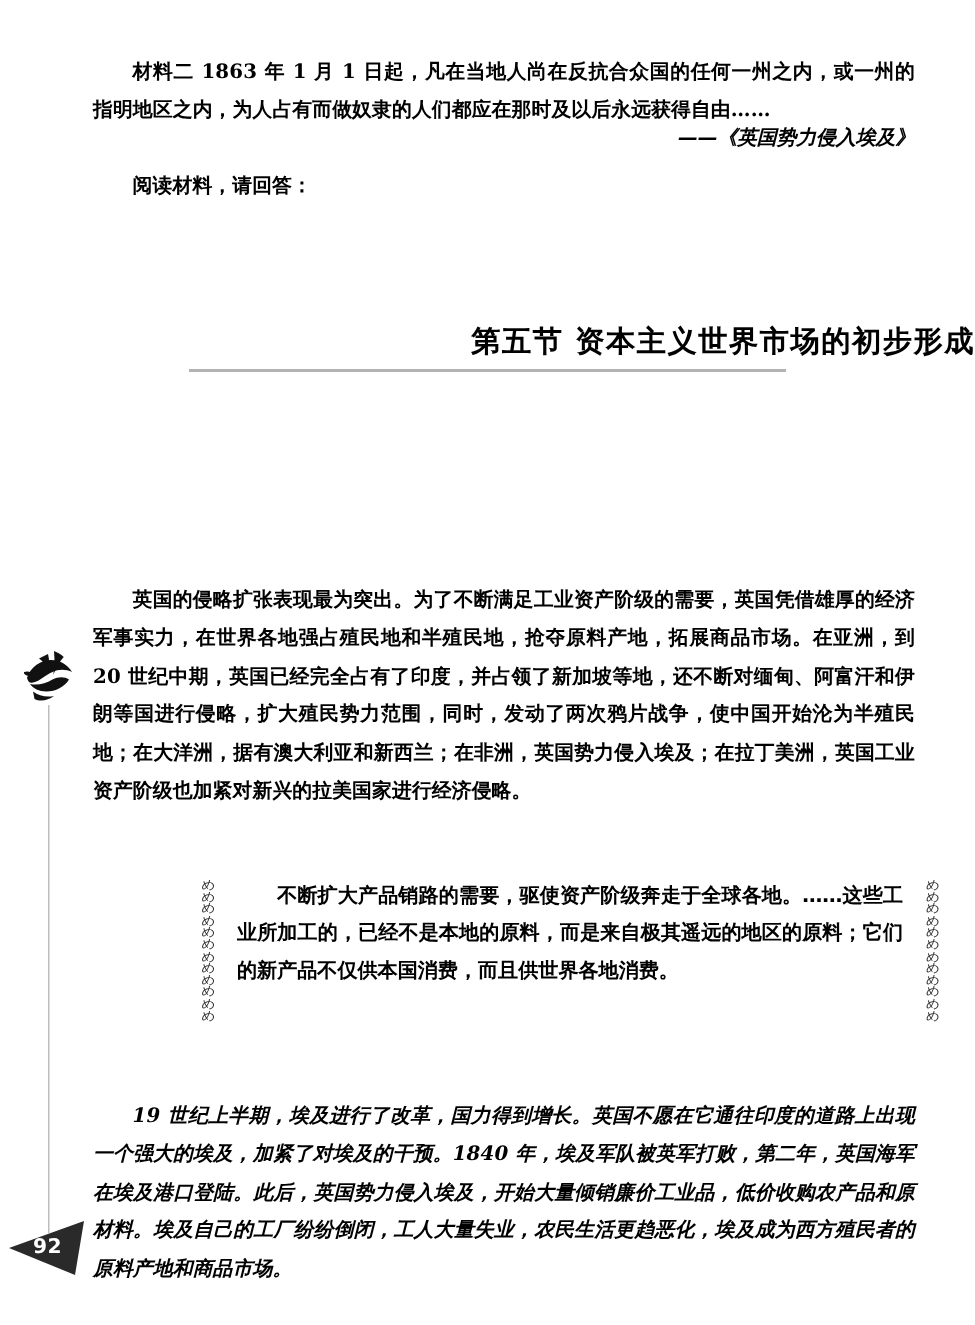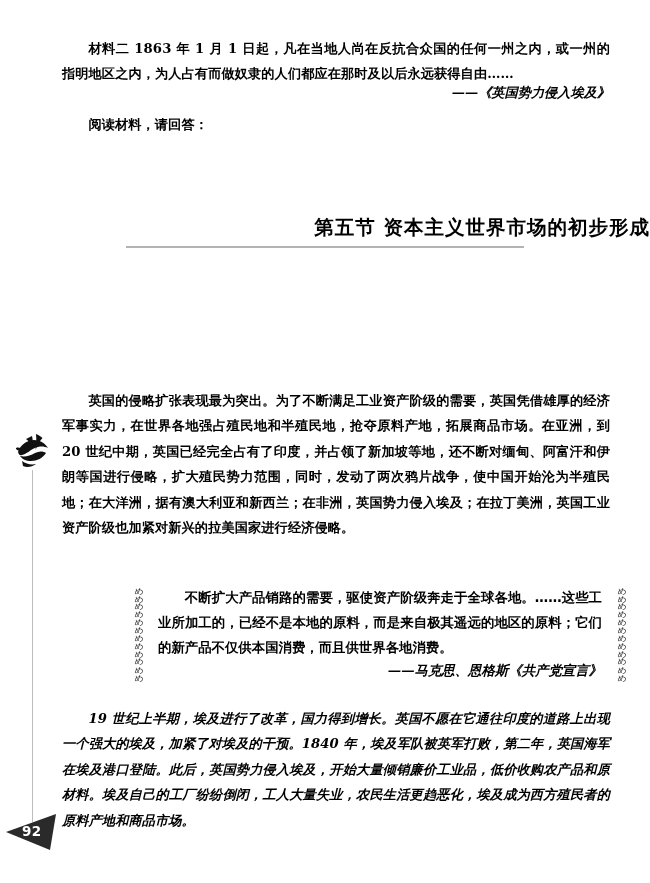--- a/index.html
+++ b/index.html
@@ -190,24 +190,23 @@
   <div class="block song indent2" style="top:388px;">英国的侵略扩张表现最为突出。为了不断满足工业资产阶级的需要，英国凭借雄厚的经济军事实力，在世界各地强占殖民地和半殖民地，抢夺原料产地，拓展商品市场。在亚洲，到 20 世纪中期，英国已经完全占有了印度，并占领了新加坡等地，还不断对缅甸、阿富汗和伊朗等国进行侵略，扩大殖民势力范围，同时，发动了两次鸦片战争，使中国开始沦为半殖民地；在大洋洲，据有澳大利亚和新西兰；在非洲，英国势力侵入埃及；在拉丁美洲，英国工业资产阶级也加紧对新兴的拉美国家进行经济侵略。</div>
 
   <div class="quote-box">
     <div class="rail rail-left">
       <span>めめめめめめめめめめめめ</span>
     </div>
     <div class="rail rail-right">
       <span>めめめめめめめめめめめめ</span>
     </div>
     <div class="quote-body indent2">不断扩大产品销路的需要，驱使资产阶级奔走于全球各地。……这些工业所加工的，已经不是本地的原料，而是来自极其遥远的地区的原料；它们的新产品不仅供本国消费，而且供世界各地消费。</div>
-    <div class="quote-attr">——马克思、恩格斯《共产党宣言》</div>
-  </div>
-
-  <div class="block serif-kai indent2" style="top:706px;">19 世纪上半期，埃及进行了改革，国力得到增长。英国不愿在它通往印度的道路上出现一个强大的埃及，加紧了对埃及的干预。1840 年，埃及军队被英军打败，第二年，英国海军在埃及港口登陆。此后，英国势力侵入埃及，开始大量倾销廉价工业品，低价收购农产品和原材料。埃及自己的工厂纷纷倒闭，工人大量失业，农民生活更趋恶化，埃及成为西方殖民者的原料产地和商品市场。</div>
+  </div>
+
+  <div class="block serif-kai indent2" style="top:732px;">19 世纪上半期，埃及进行了改革，国力得到增长。英国不愿在它通往印度的道路上出现一个强大的埃及，加紧了对埃及的干预。1840 年，埃及军队被英军打败，第二年，英国海军在埃及港口登陆。此后，英国势力侵入埃及，开始大量倾销廉价工业品，低价收购农产品和原材料。埃及自己的工厂纷纷倒闭，工人大量失业，农民生活更趋恶化，埃及成为西方殖民者的原料产地和商品市场。</div>
 
   <div class="margin-ornament">
     <svg viewBox="0 0 46 46" width="46" height="46" aria-hidden="true">
       <g fill="#111">
         <path d="M8 24c2-7 9-12 16-12 6 0 11 3 14 8-4-2-9-2-13 0-5 2-8 6-13 7-2 .5-3 .2-4-3z"></path>
         <path d="M22 8c1 4 1 8 0 12-1-4-3-7-6-9 2-1 4-2 6-3z"></path>
         <path d="M26 6c.5 6 .5 11-.5 16 2-5 4-9 7-12-2-2-4-3-6.5-4z"></path>
         <path d="M10 28c5 1 10 0 15-3 4-2 8-2 11 0-3 5-9 8-15 8-5 0-9-2-11-5z"></path>
         <path d="M6 20c3-1 5 0 6 2-2 1-4 1-6-1z"></path>
         <path d="M12 33c4 3 9 4 14 3-4 3-9 4-13 2l-1-5z"></path>

